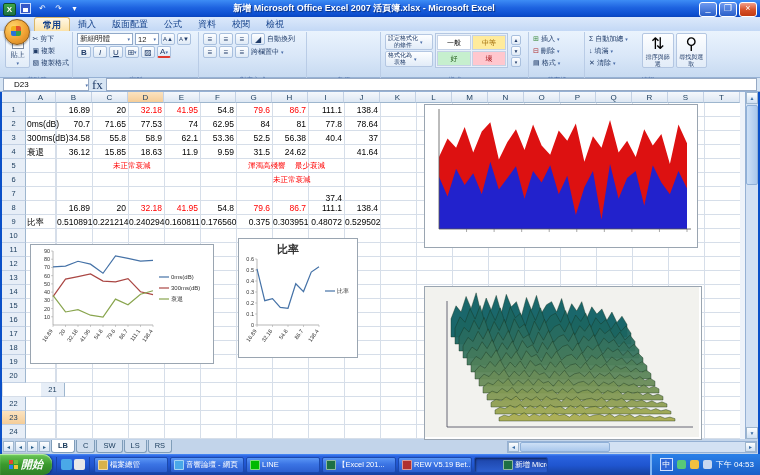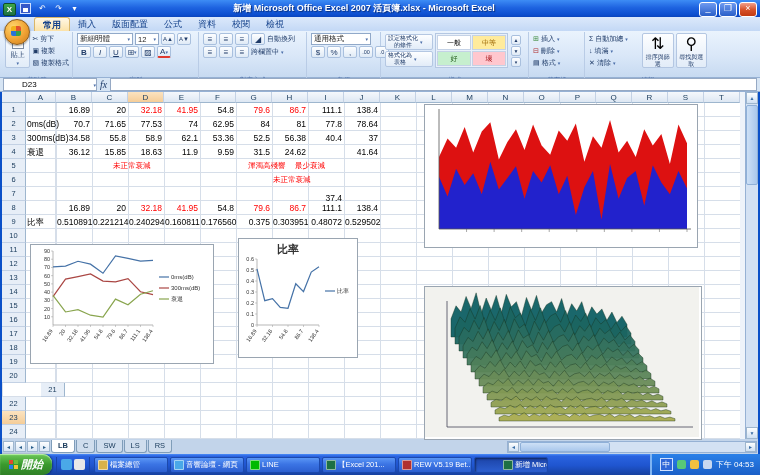--- a/index.html
+++ b/index.html
@@ -54,22 +54,22 @@
   .gallery{display:grid;grid-template-columns:34px 34px;grid-template-rows:15px 15px;gap:1px;border:1px solid #b4c7e2;background:#e8f0fa;padding:1px;}
   .gcell{font-size:7px;display:flex;align-items:center;justify-content:center;border:1px solid #c4d2e6;background:#fff;}
   .galarrows{display:flex;flex-direction:column;gap:1px;margin-left:1px;}
   .galarrows .ibtn{height:10px;min-width:10px;font-size:5px;}
   .vbtn{width:30px;height:33px;border:1px solid #b4c7e2;border-radius:2px;background:linear-gradient(#fdfeff,#e2ecf8);
     display:flex;flex-direction:column;align-items:center;justify-content:center;gap:1px;}
   
   .fbar{position:absolute;left:0;top:78px;right:0;height:14px;background:#d7e5f4;border-bottom:1px solid #96b1d4;
     display:flex;align-items:center;gap:3px;padding:0 3px;box-sizing:border-box;}
   .namebox{width:74px;height:11px;background:#fff;border:1px solid #96a9c4;font-size:8px;display:flex;align-items:center;
-    padding-left:18px;justify-content:space-between;}
-  .fx{font-family:"Liberation Serif",serif;font-style:italic;font-size:10px;color:#1f3b68;}
+    padding-left:10px;justify-content:space-between;}
+  .fx{font-family:"Liberation Serif",serif;font-size:13px;color:#1f3b68;}
   .ffield{flex:1;height:11px;background:#fff;border:1px solid #96a9c4;}
   
   #gridwrap{position:absolute;left:2px;top:92px;width:743px;height:347px;background:#eef3fa;overflow:hidden;}
   .ch{position:absolute;top:0;height:11px;background:linear-gradient(#f5f8fc,#dde7f3);border-right:1px solid #c3d1e4;
     border-bottom:1px solid #9eb6ce;font-size:8px;color:#204060;text-align:center;line-height:11px;box-sizing:border-box;}
   .ch.hl,.rh.hl{background:linear-gradient(#fbe3c0,#f5cd98);}
   .rh{position:absolute;left:0;width:24px;background:#e7eef7;border-right:1px solid #9eb6ce;border-bottom:1px solid #c3d1e4;
     font-size:7.5px;color:#204060;text-align:center;box-sizing:border-box;}
   .corner{position:absolute;left:0;top:0;width:24px;height:11px;background:#e7eef7;border-right:1px solid #9eb6ce;border-bottom:1px solid #9eb6ce;box-sizing:border-box;}
   #cells{position:absolute;left:0;top:11px;width:738px;height:336px;background:
@@ -237,33 +237,20 @@
               <span>跨欄置中</span>
               <span class="arr">▾</span>
             </div>
         </div>
       </div>
       <div class="glabel">對齊方式</div>
       <div class="launch">◢</div>
     </div>
 
     <div class="rgroup" style="width:66px">
-      <div class="gcol">
-        <div class="combo" style="width:60px">
-            <span>通用格式</span>
-            <span class="arr">▾</span>
-          </div>
-        <div class="grow2">
-          <div class="ibtn">$</div>
-          <div class="ibtn">%</div>
-          <div class="ibtn">,</div>
-          <div class="ibtn" style="font-size:5.5px">.00</div>
-          <div class="ibtn" style="font-size:5.5px">.0</div>
-        </div>
-      </div>
       <div class="glabel">數值</div>
       <div class="launch">◢</div>
     </div>
 
     <div class="rgroup" style="width:140px">
       <div class="grow2">
         <div class="gcol">
           <div class="stackbtn">
             <div class="twoLine"><span>設定格式化</span><br><span>的條件</span></div>
             <span class="arr">▾</span>

